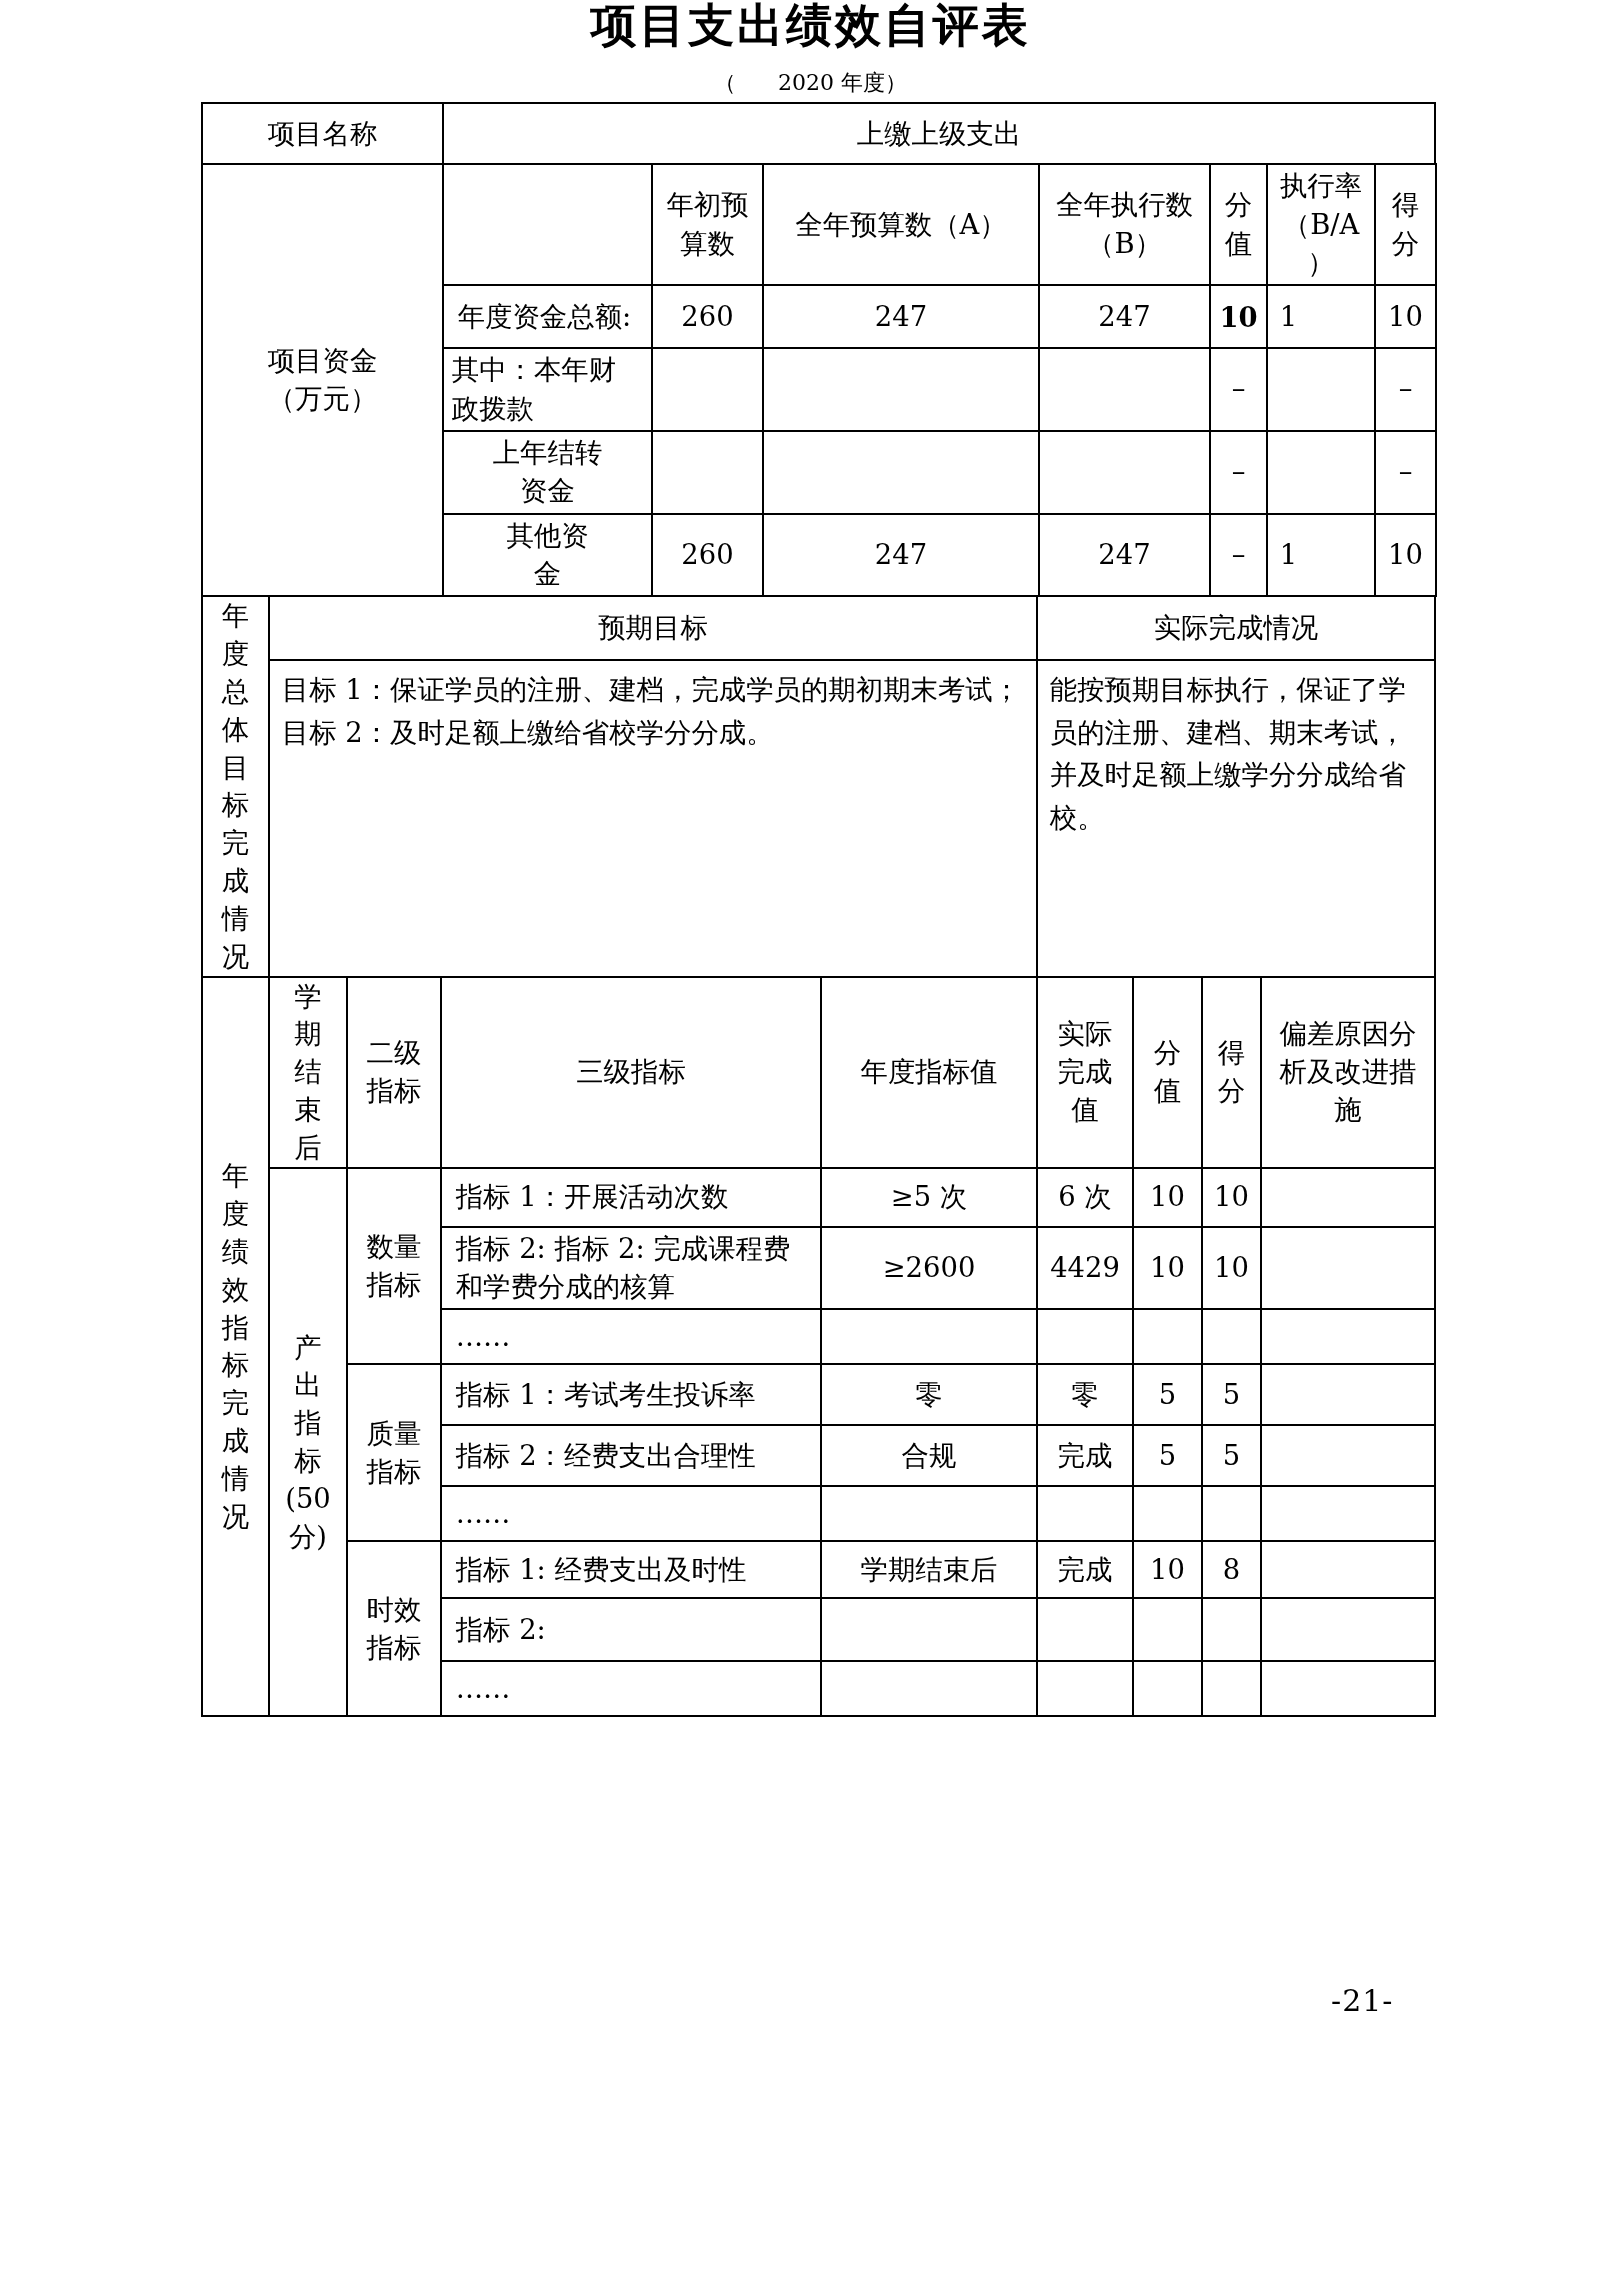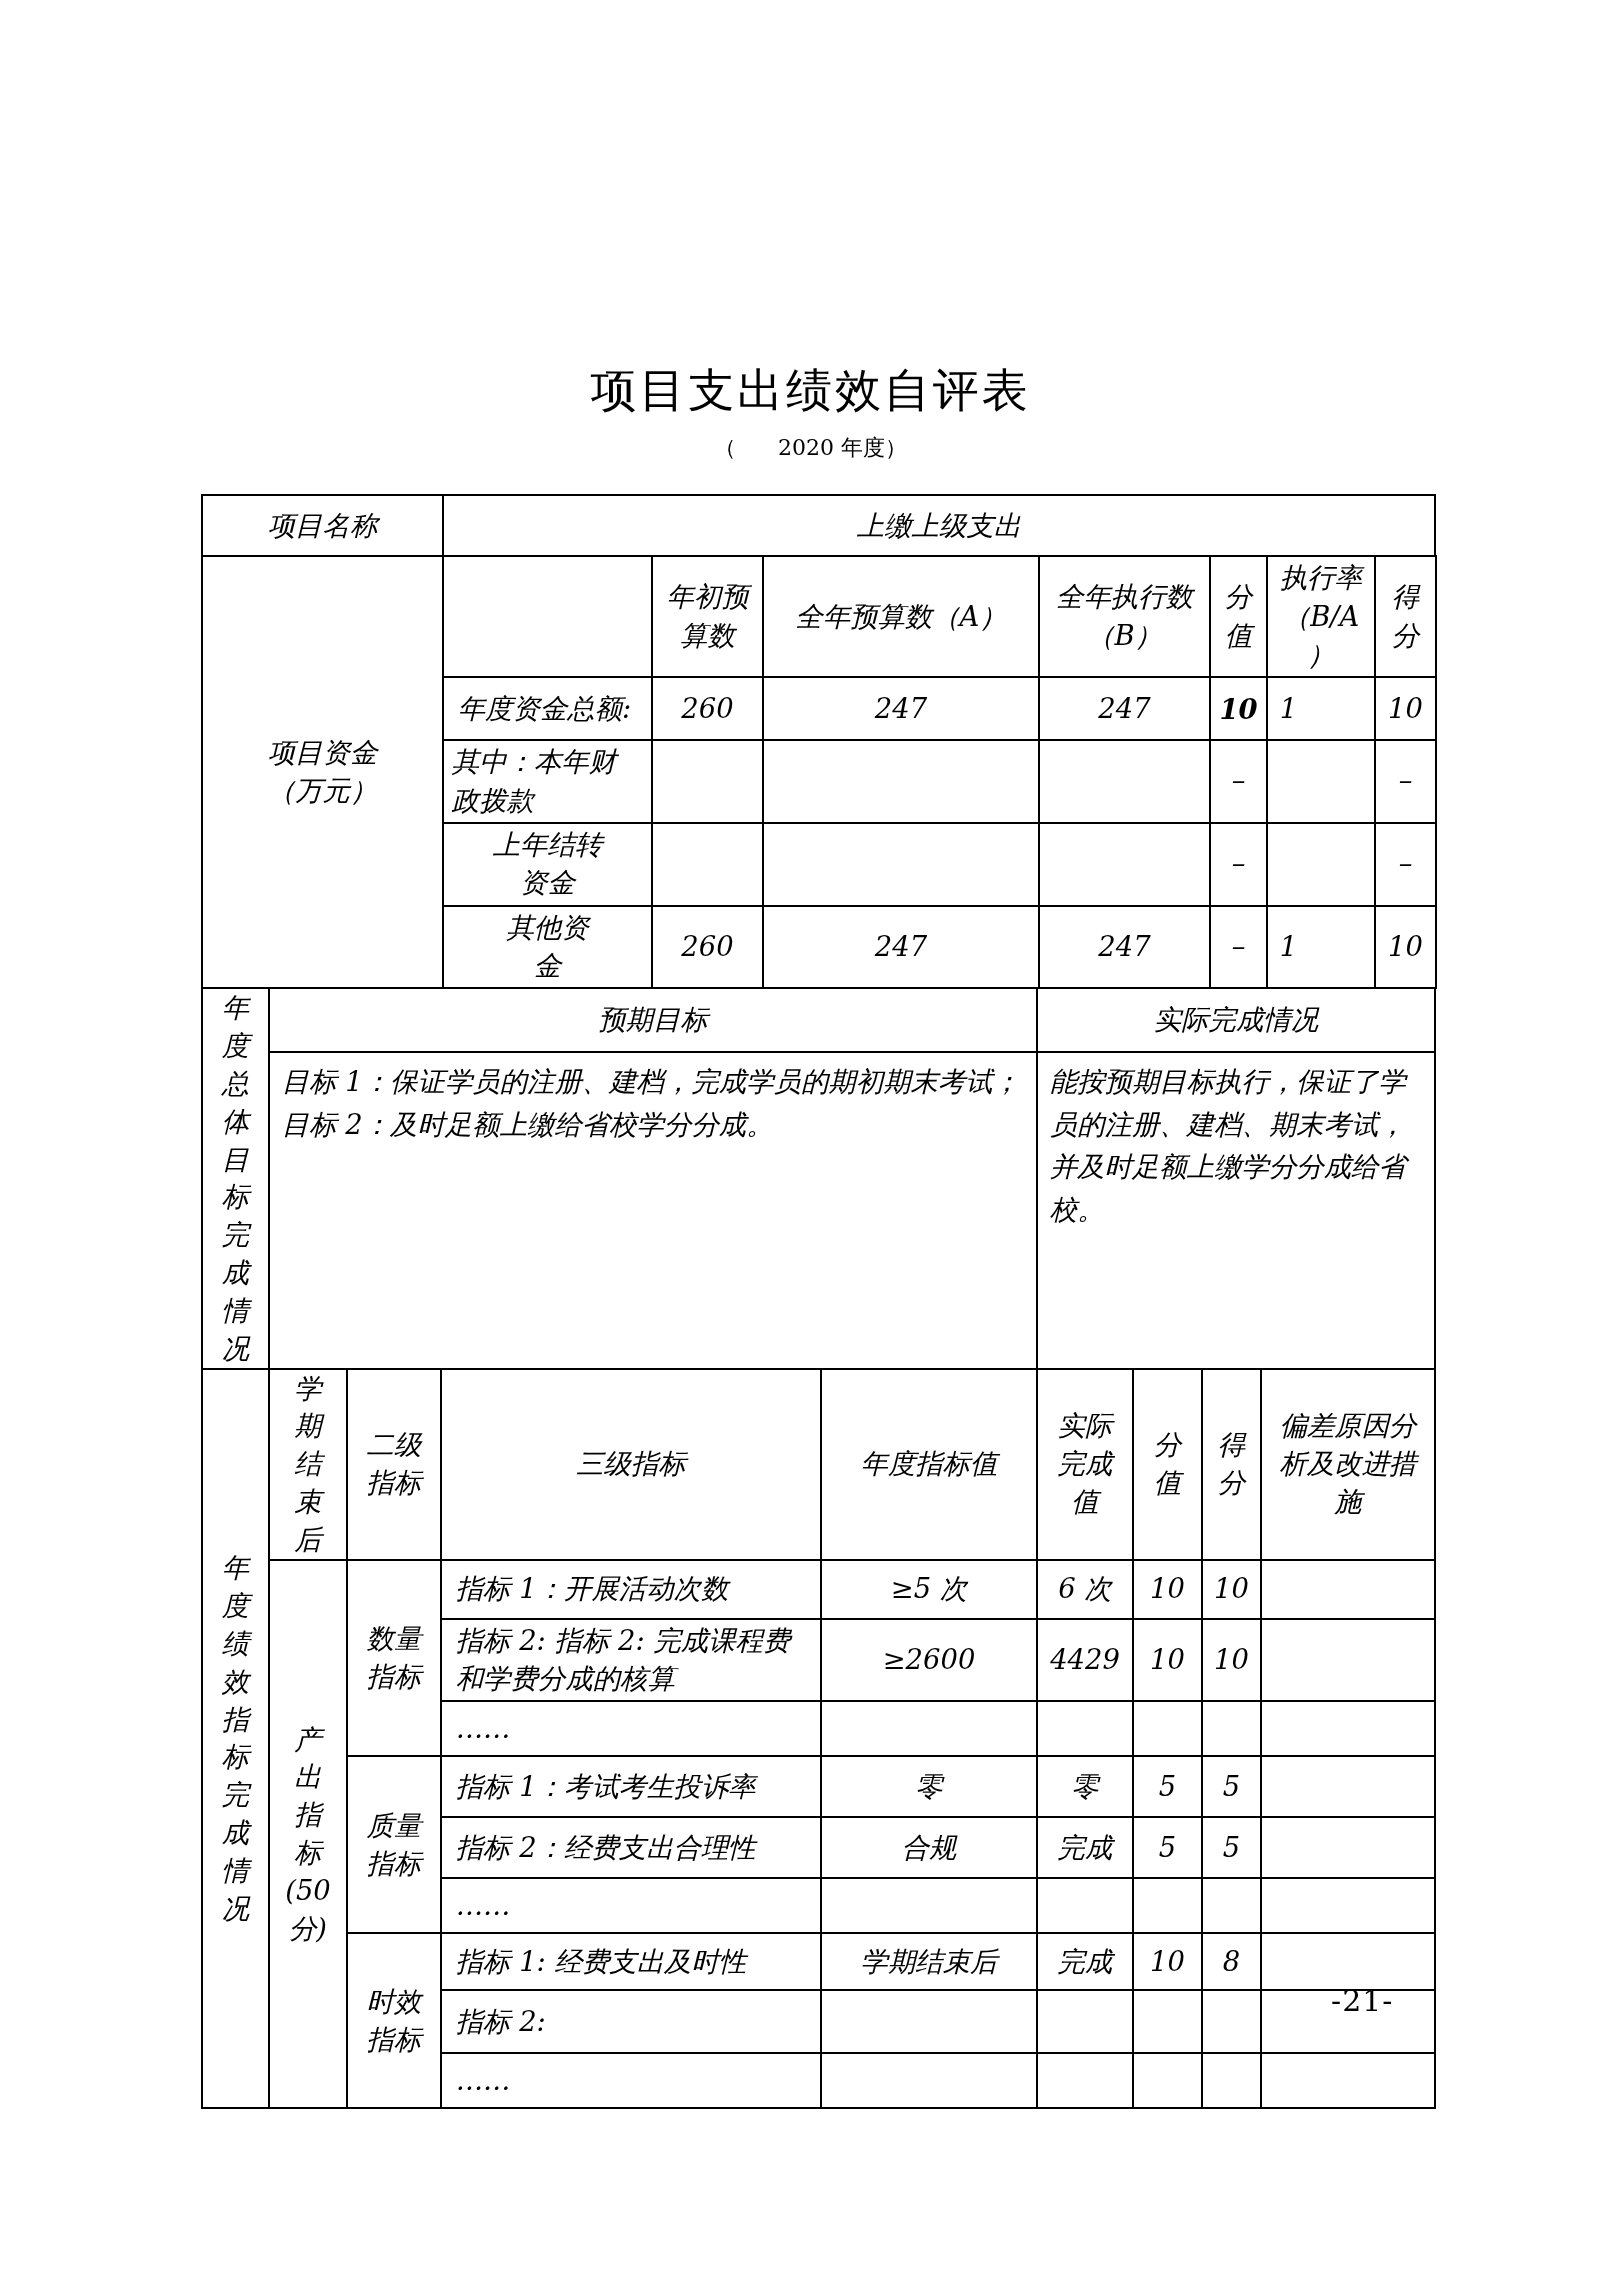--- a/index.html
+++ b/index.html
@@ -3,34 +3,33 @@
 <meta charset="utf-8">
 <style>
   html,body { margin:0; padding:0; background:#ffffff; }
   body {
     width:1621px; height:2293px;
     font-family:"DejaVu Serif","Liberation Serif",serif;
     color:#000;
   }
   .page { position:relative; width:1621px; height:2293px; overflow:hidden; }
   .doc-title {
-    padding-top:365px;
     text-align:center;
     font-size:46px;
-    font-weight:normal;
+    font-weight:bold;
     letter-spacing:2.9px;
     line-height:1.1;
   }
   .doc-subtitle {
     margin-top:17.6px;
     text-align:center;
     font-size:22px;
     white-space:pre;
   }
-  .tables { margin-left:201px; margin-top:31px; width:1233px;font-style:italic; }
+  .tables { margin-left:201px; margin-top:4px; width:1233px; }
   table { border-collapse:collapse; table-layout:fixed; width:1233px; }
   table + table { margin-top:-2px; }
   td {
     border:2px solid #000;
     font-size:27.4px;
     line-height:1.4;
     text-align:center;
     vertical-align:middle;
     padding:2px 7.8px;
     overflow:hidden;

